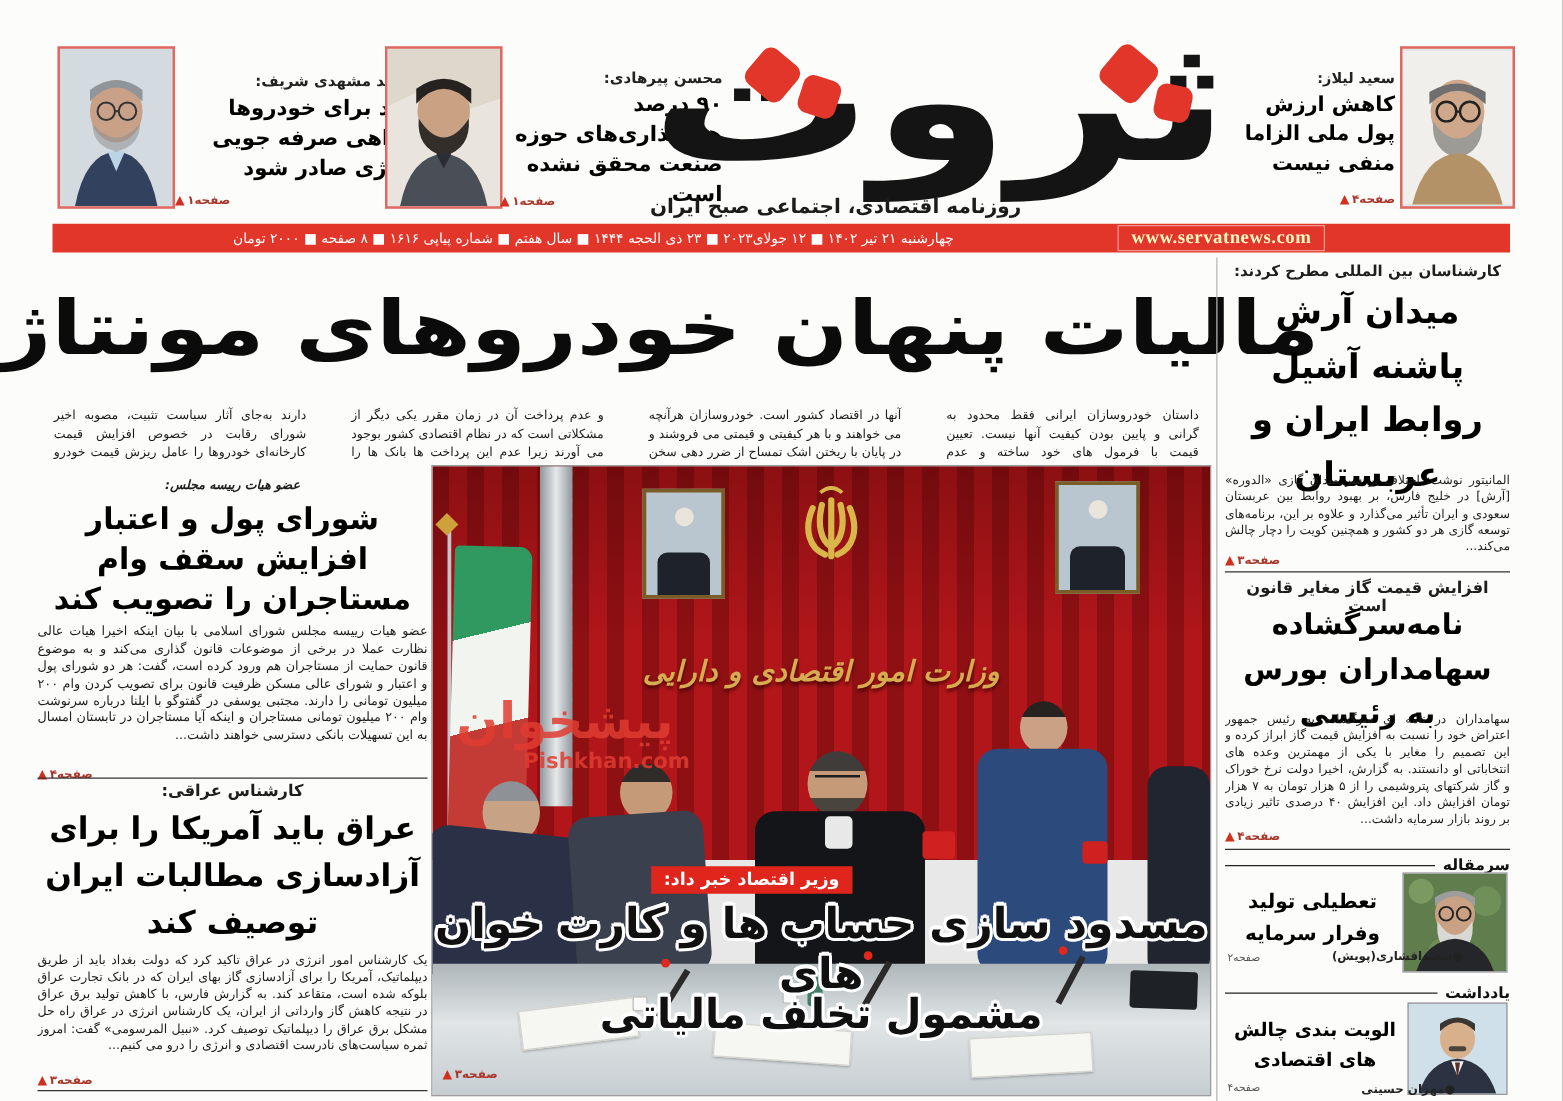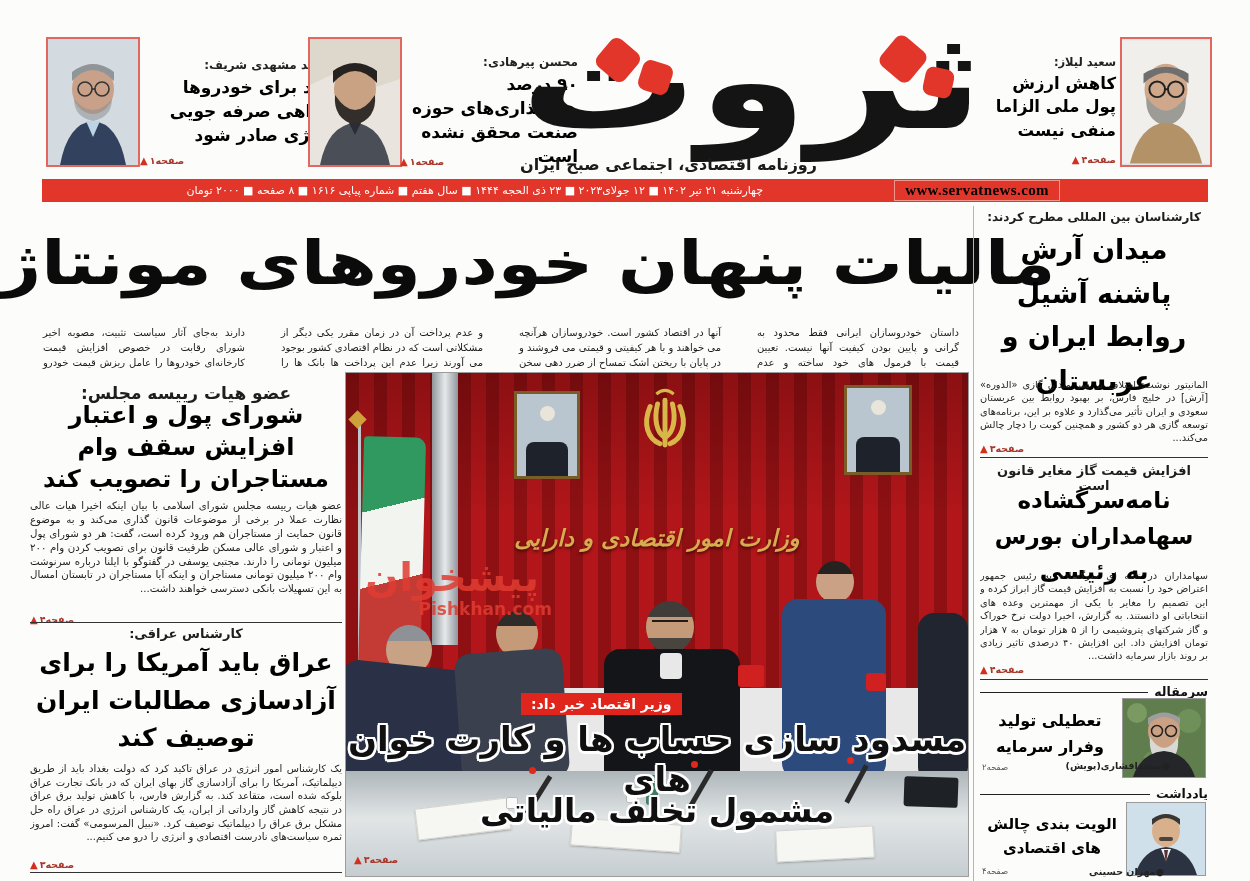--- a/index.html
+++ b/index.html
@@ -24,21 +24,21 @@
              font-size:138px;line-height:150px;font-weight:bold;color:#141414;}
   .logo-text span{display:inline-block;transform:scaleX(1.28);}
   .logo-dot{position:absolute;background:#e2362b;border-radius:8px;}
   .d1{left:88px;top:30px;width:36px;height:36px;transform:rotate(40deg);}
   .d2{left:128px;top:50px;width:31px;height:31px;transform:rotate(18deg);}
   .d3{left:372px;top:28px;width:38px;height:38px;transform:rotate(40deg);}
   .d4{left:412px;top:56px;width:29px;height:29px;transform:rotate(12deg);}
   .tagline{position:absolute;left:8px;bottom:4px;font-size:16px;font-weight:bold;color:#1b1b1b;}
   
   .topbar{position:absolute;left:42px;top:179px;width:1166px;height:23px;background:#e2362b;}
-  .website{position:absolute;right:148px;top:1px;color:#000000;font-family:"Liberation Serif",serif;
+  .website{position:absolute;right:148px;top:1px;color:#fef9c3;font-family:"Liberation Serif",serif;
            font-size:15px;font-weight:bold;letter-spacing:.4px;line-height:19px;padding:0 10px;
            border:1px solid #f2968d;direction:ltr;}
   .dateline{position:absolute;right:445px;top:0;color:#fff;font-size:11px;line-height:23px;white-space:nowrap;}
   
   .lead-kicker{position:absolute;left:230px;top:208px;width:740px;text-align:center;
                font-size:15.5px;font-weight:bold;color:#3f3f3f;}
   .lead-headline{position:absolute;left:30px;top:224px;width:940px;text-align:center;
                  font-weight:bold;color:#0b0b0b;font-size:60px;line-height:78px;}
   .lead-headline span{display:inline-block;transform:scaleX(1.18);white-space:nowrap;}
   .lead-cols{position:absolute;left:32px;top:314px;width:938px;height:56px;display:flex;gap:14px;overflow:hidden;}
@@ -198,21 +198,21 @@
     <p>و عدم پرداخت آن در زمان مقرر یکی دیگر از مشکلاتی است که در نظام اقتصادی کشور بوجود می آورند زیرا عدم این پرداخت ها بانک ها را دچار مشکل می کند. اگرچه برخی قصد</p>
     <p><span>دارند به‌جای آثار سیاست تثبیت، مصوبه اخیر شورای رقابت در خصوص افزایش قیمت کارخانه‌ای خودروها را عامل ریزش قیمت خودرو در بازار آزاد عنوان کنند...</span> <span class="pgmark">
           <span>ادامه درصفحه۲</span>
           <span class="tri">▲</span>
         </span></p>
   </div>
 
   <div class="vrule" style="left:973px;top:206px;height:675px;"></div>
 
   <div class="art" style="left:30px;top:380px;width:312px;height:245px;">
-    <div class="kick" style="top:3px;font-size:17px;">عضو هیات رییسه مجلس:</div>
+    <div class="kick" style="top:3px;font-size:10px;font-style:italic;">عضو هیات رییسه مجلس:</div>
     <div class="head" style="top:20px;font-size:24px;line-height:1.33;">شورای پول و اعتبار افزایش سقف وام مستاجران را تصویب کند</div>
     <div class="bod" style="left:0;top:119px;width:100%;height:112px;font-size:10.2px;line-height:1.36;">عضو هیات رییسه مجلس شورای اسلامی با بیان اینکه اخیرا هیات عالی نظارت عملا در برخی از موضوعات قانون گذاری می‌کند و به موضوع قانون حمایت از مستاجران هم ورود کرده است، گفت: هر دو شورای پول و اعتبار و شورای عالی مسکن ظرفیت قانون برای تصویب کردن وام ۲۰۰ میلیون تومانی را دارند. مجتبی یوسفی در گفتوگو با ایلنا درباره سرنوشت وام ۲۰۰ میلیون تومانی مستاجران و اینکه آیا مستاجران در تابستان امسال به این تسهیلات بانکی دسترسی خواهند داشت...</div>
     <span class="pgmark mark-left">
         <span>صفحه۴</span>
         <span class="tri">▲</span>
       </span>
   </div>
   <div class="hr" style="left:30px;top:622px;width:312px;"></div>
 
   <div class="art" style="left:30px;top:626px;width:312px;height:244px;">

